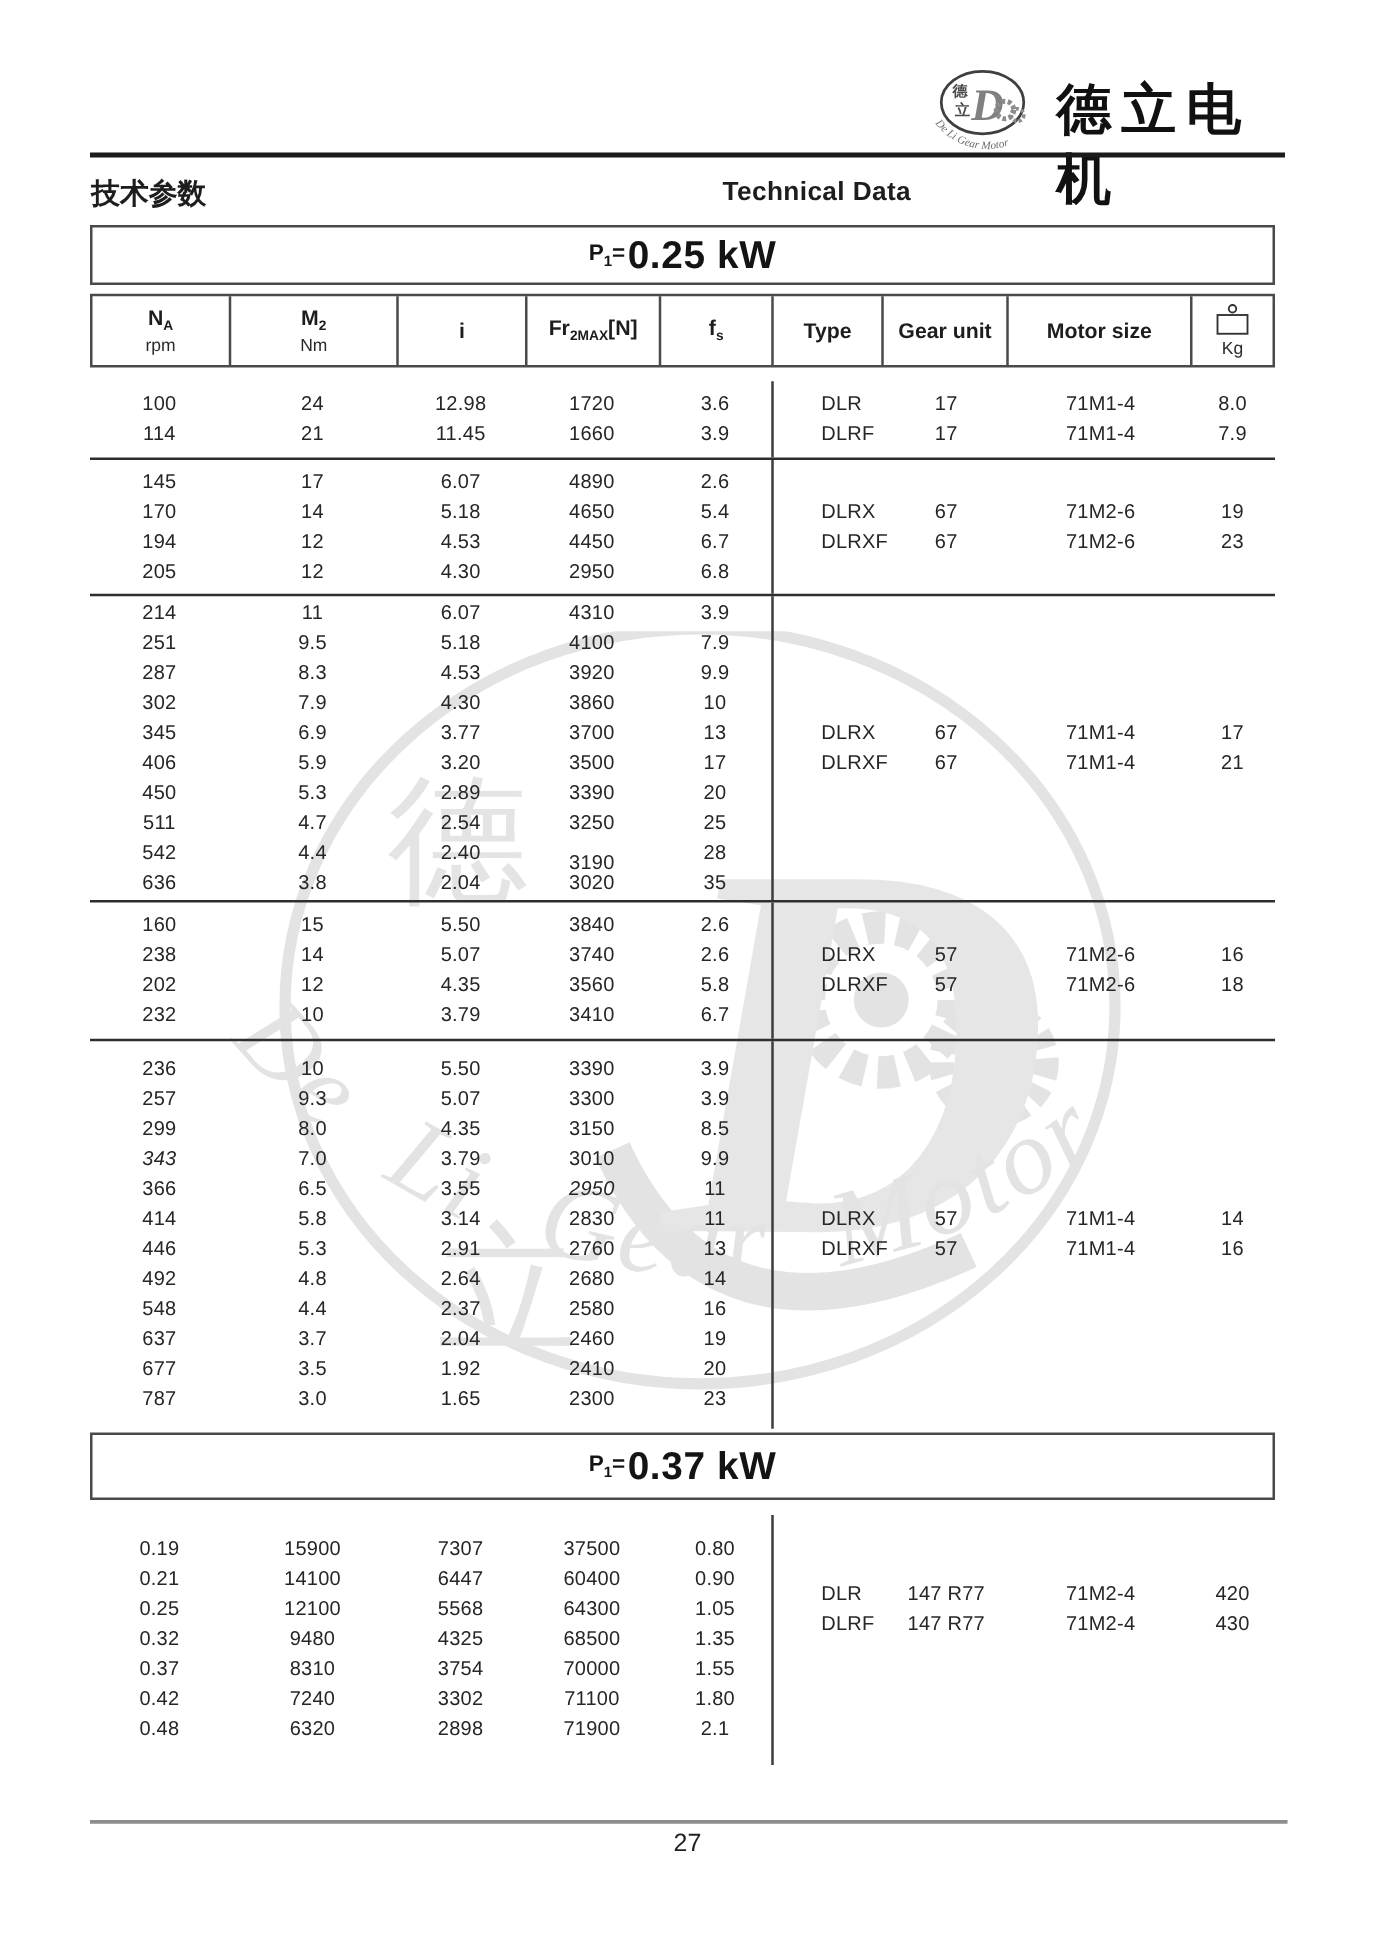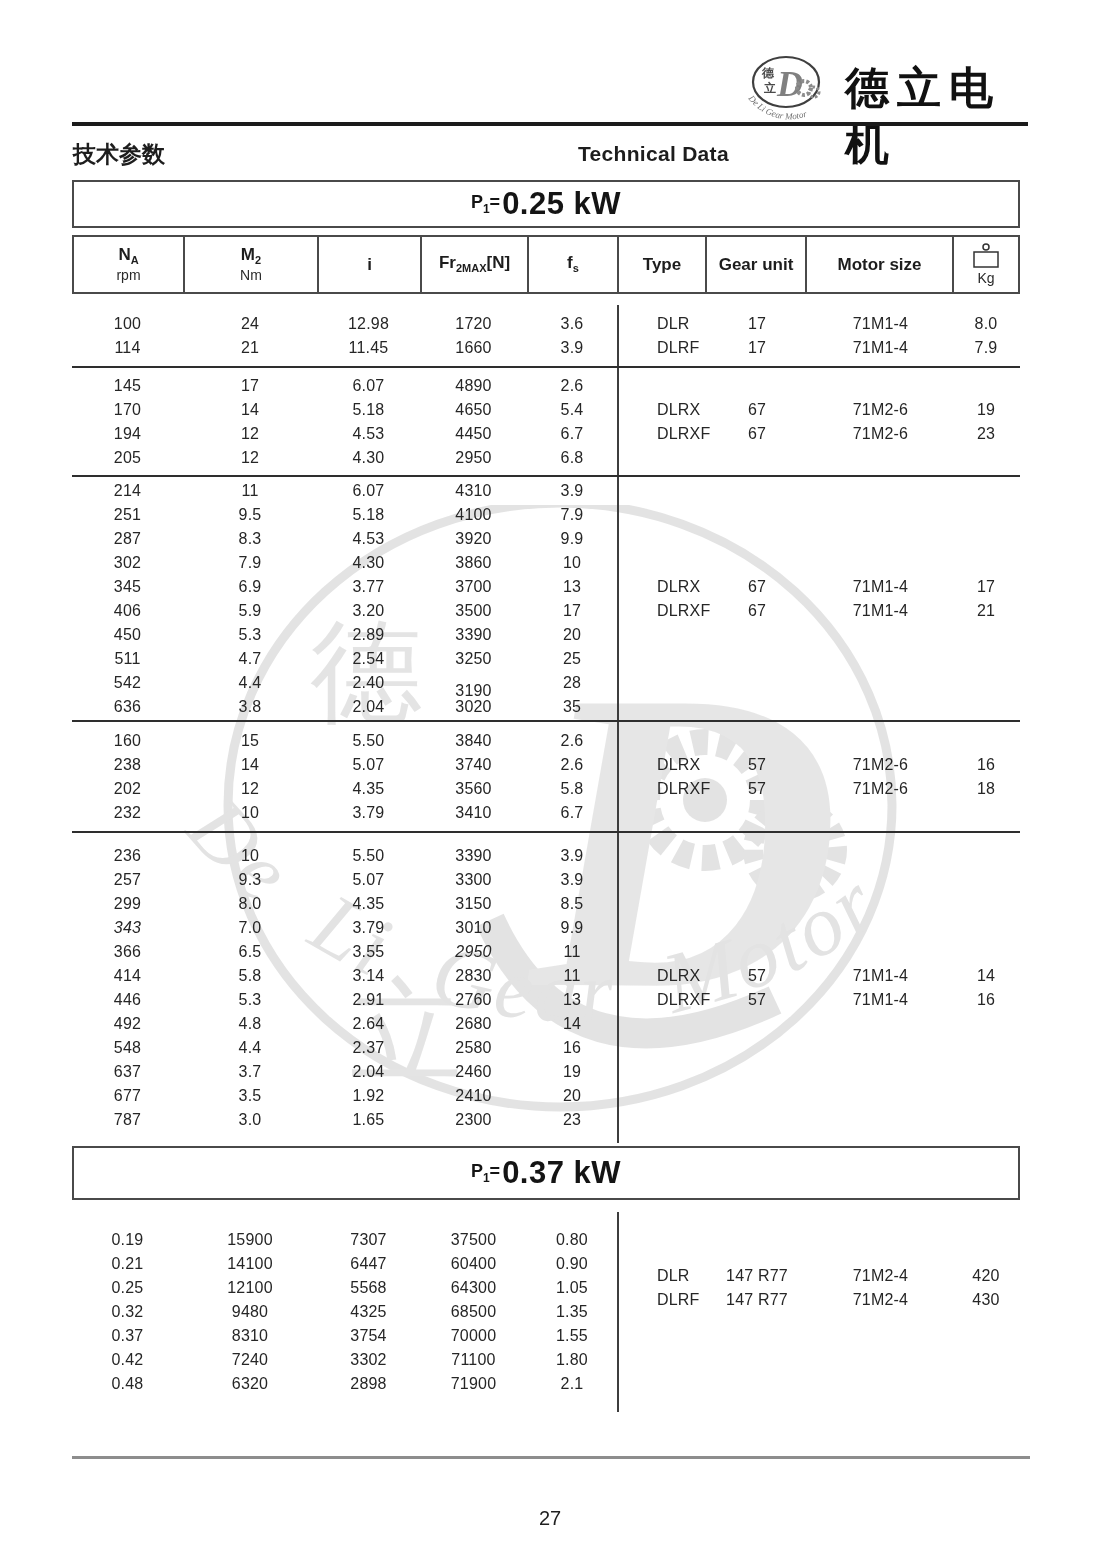--- a/index.html
+++ b/index.html
@@ -45,21 +45,21 @@
   .group{display:flex;box-sizing:border-box;}
   .group.sep{border-bottom:2px solid #2e2e2e;}
   .g-left{width:545px;display:flex;flex-direction:column;justify-content:center;}
   .g-right{flex:1;border-left:2px solid #3d3d3d;display:flex;flex-direction:column;justify-content:center;}
   .drow{display:flex;height:24px;align-items:center;}
   .cell{font-size:16px;text-align:center;color:#262626;letter-spacing:.2px;}
   .type-cell{text-align:left;padding-left:38px;box-sizing:border-box;}
 
   
   .foot-rule{position:absolute;left:72px;top:1456px;width:958px;height:3px;background:#8d8d8d;}
-  .page-num{position:absolute;left:0;top:1464px;width:1100px;text-align:center;font-size:20px;color:#1f1f1f;margin-top:43px;}
+  .page-num{position:absolute;left:0;top:1464px;width:1100px;text-align:center;font-size:20px;color:#1f1f1f;}
 
   .wm-serif{font-family:"Liberation Serif","DejaVu Serif",serif;}
   .wm-cjk{font-family:"DejaVu Sans",sans-serif;}
 </style>
 </head>
 <body>
 
 <div class="page">
 
   <svg class="watermark" viewBox="0 0 860 650" aria-hidden="true">

